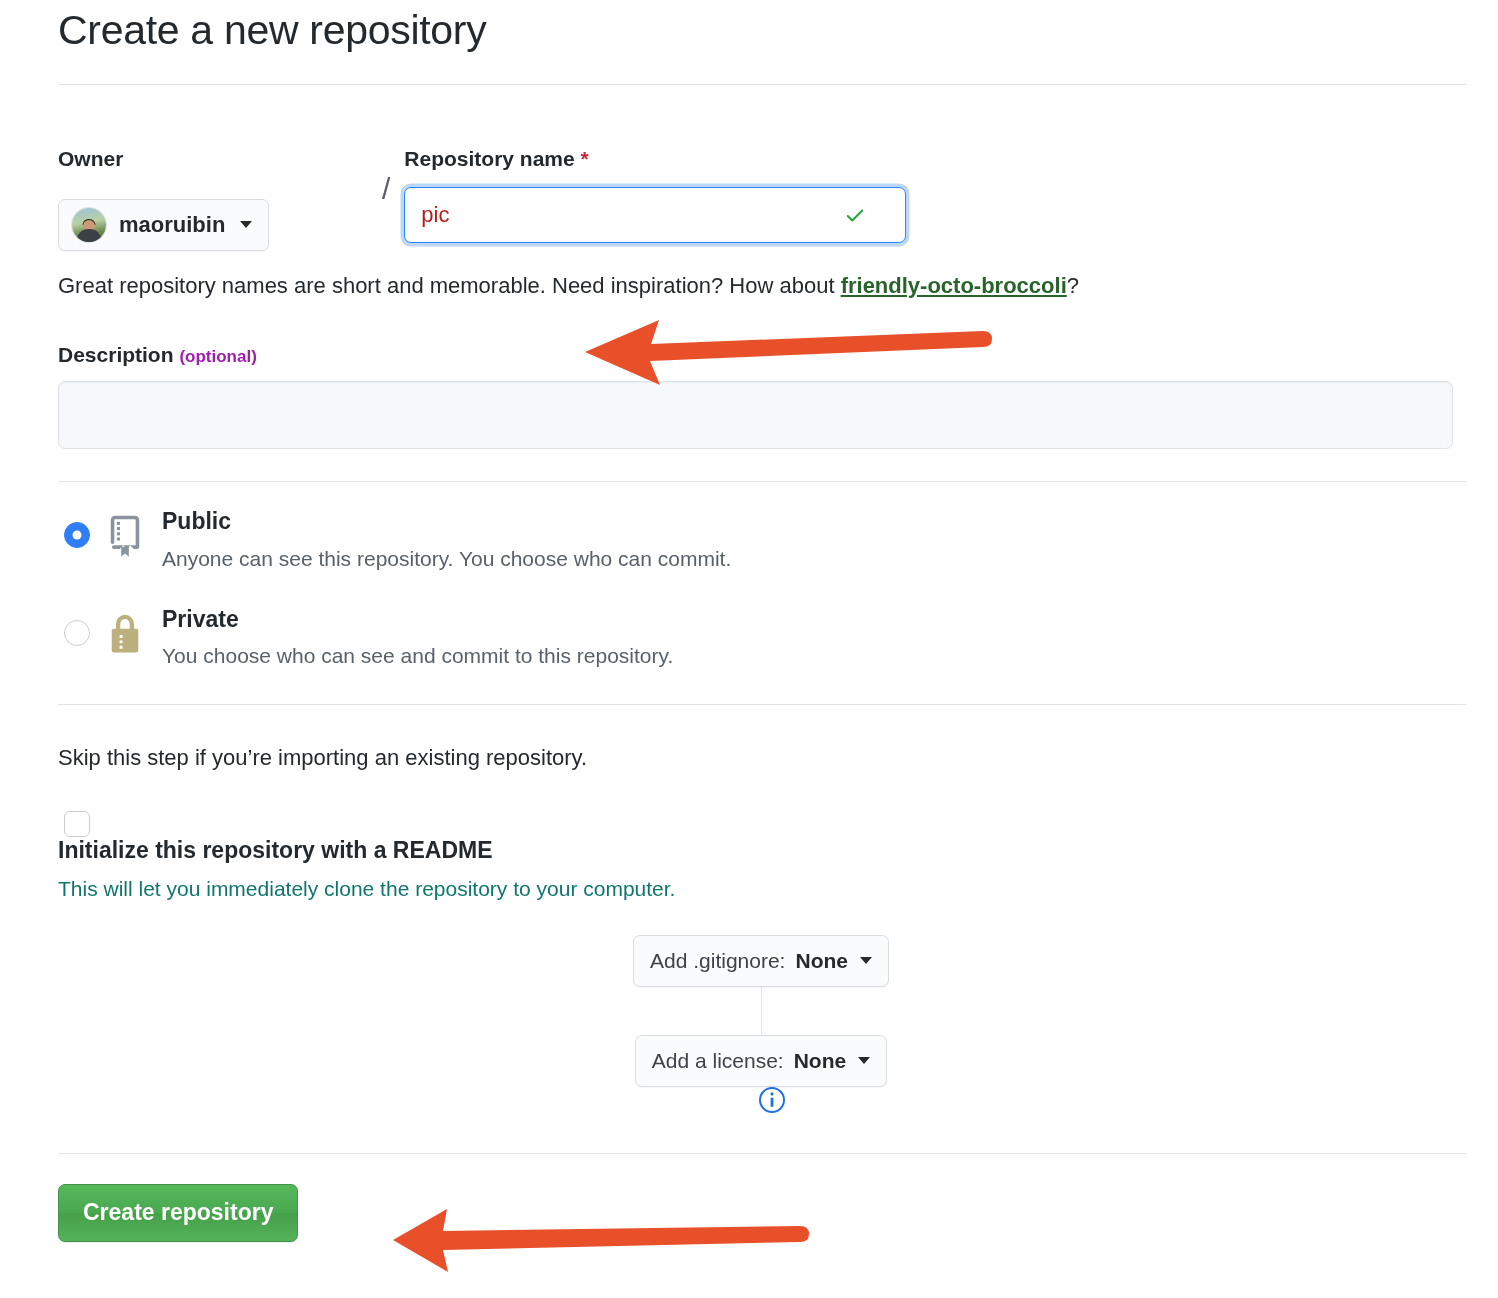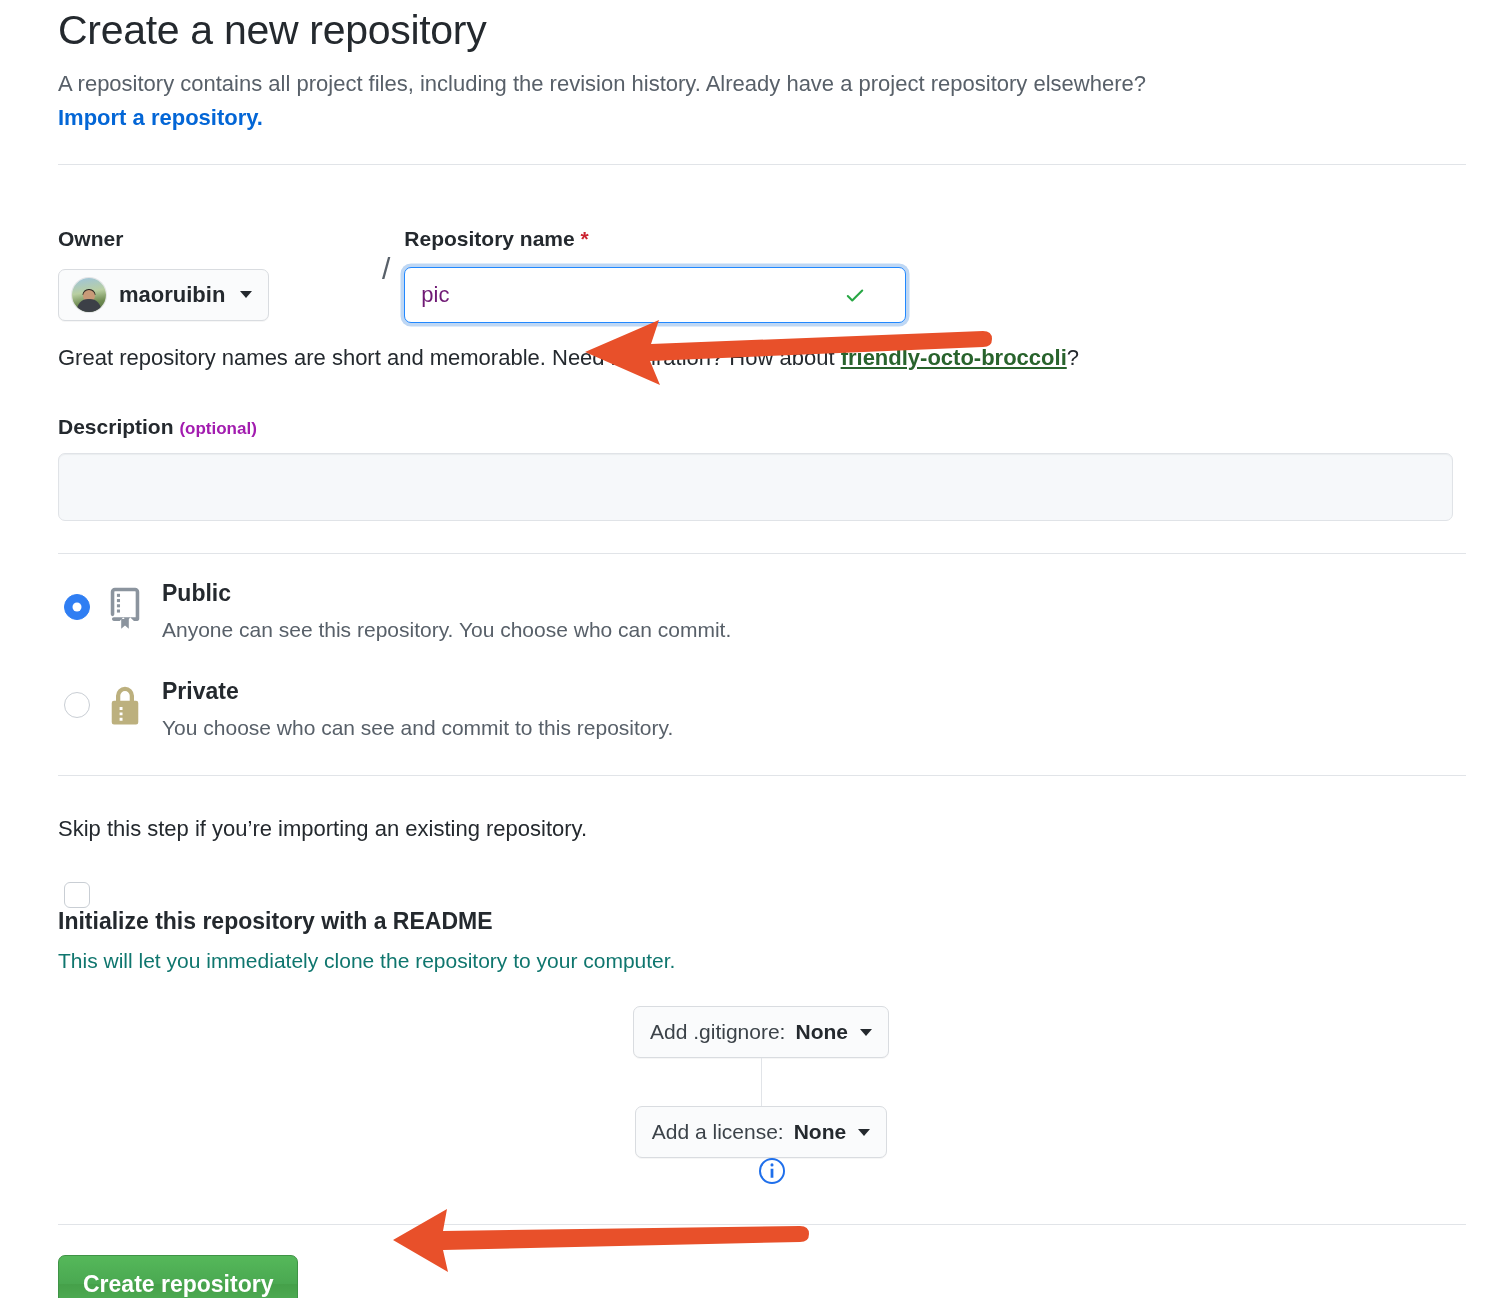--- a/index.html
+++ b/index.html
@@ -78,21 +78,21 @@
 
   .name-row {
     display: flex;
     align-items: flex-start;
     margin-top: 62px;
   }
   .owner-col { width: 310px; }
   .name-col  { flex: 1; position: relative; }
 
   .owner-btn {
-    margin-top: 18px;
+    margin-top: 28px;
     display: inline-flex;
     align-items: center;
     gap: 13px;
     height: 52px;
     padding: 0 16px 0 13px;
     background: #fafbfc;
     border: 1px solid #d9dce0;
     border-radius: 7px;
     font-size: 22px;
     font-weight: 700;
@@ -154,21 +154,21 @@
   .repo-input-wrap {
     margin-top: 16px;
     position: relative;
     width: 502px;
   }
   .repo-input {
     width: 100%;
     height: 56px;
     font-size: 22px;
     font-family: "Liberation Sans", sans-serif;
-    color: #701a75;
+    color: #b91c1c;
     padding: 0 46px 0 16px;
     background: #ffffff;
     border: 1px solid #2188ff;
     border-radius: 7px;
     outline: none;
     box-shadow: 0 0 0 3.5px rgba(3,102,214,0.26);
   }
   .check-icon {
     position: absolute;
     right: 40px;
@@ -354,25 +354,20 @@
     pointer-events: none;
   }
 </style>
 </head>
 <body>
 
 <div class="page">
 
   <div class="header">
     <h1 class="page-title">Create a new repository</h1>
-    <p class="page-subtitle">
-      <span>A repository contains all project files, including the revision history. Already have a project repository elsewhere?</span>
-      <br>
-      <a class="import-link" href="#">Import a repository.</a>
-    </p>
   </div>
 
   <hr class="divider divider-top">
 
   <div class="name-section">
     <div class="name-row">
 
       <div class="owner-col">
         <span class="field-label">Owner</span>
         <button class="owner-btn" type="button">

